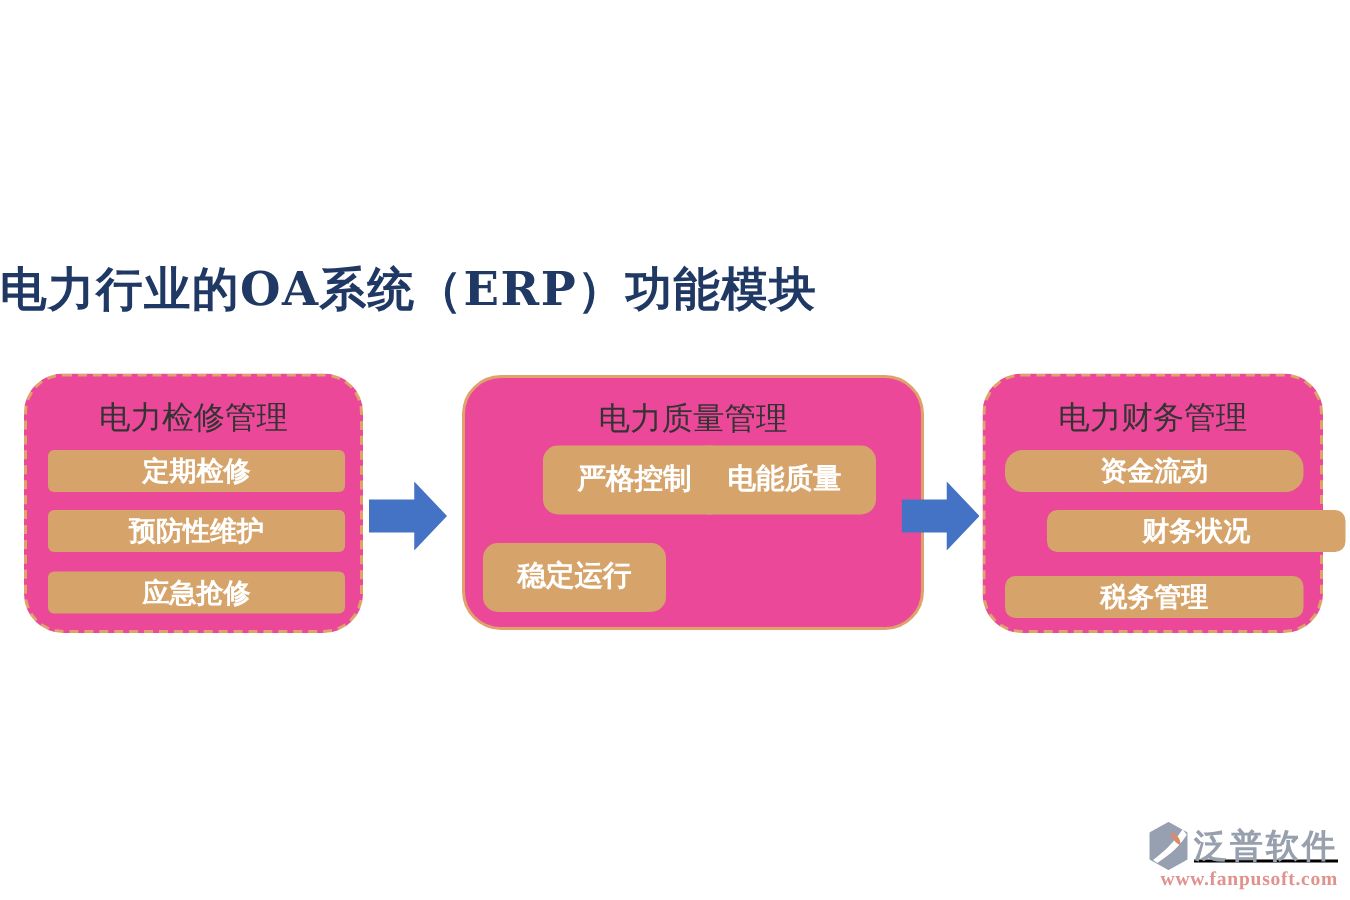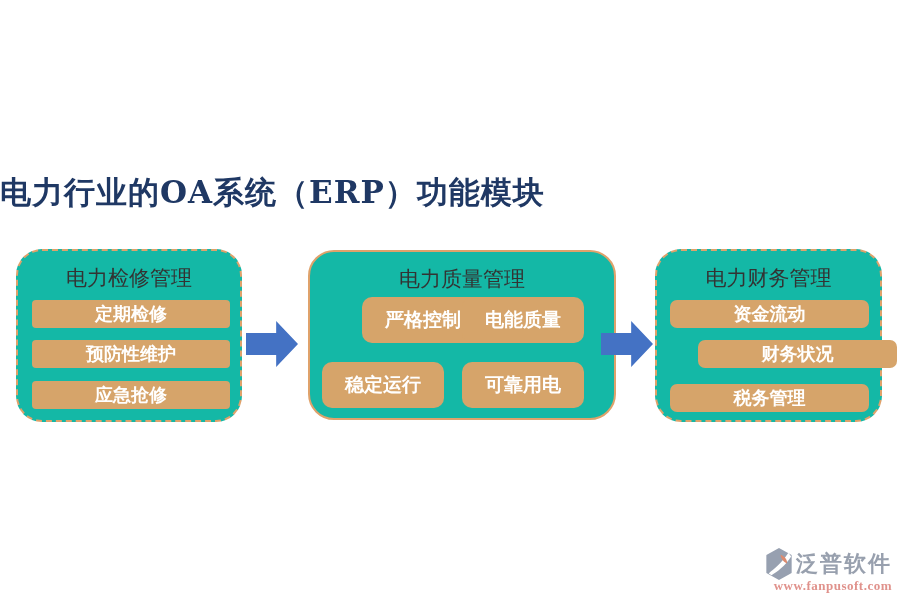--- a/index.html
+++ b/index.html
@@ -17,21 +17,21 @@
     font-size: 31px;
     font-weight: bold;
     color: #1F3864;
     letter-spacing: 1px;
     font-family: "DejaVu Serif", serif;
   }
   .panel {
     position: absolute;
     box-sizing: border-box;
     border-radius: 26px;
-    background: #14b8a6;
+    background: #ec4899;
   }
   .panel.dashed { border: 2px dashed #DFA26B; }
   .panel.solid  { border: 2px solid  #DFA26B; }
   .panel-heading {
     position: absolute;
     top: 13px; left: 0; width: 100%;
     text-align: center;
     font-size: 21px;
     color: #333333;
     font-family: "DejaVu Serif", serif;
@@ -67,20 +67,21 @@
   .watermark {
     position: absolute;
     right: 8px; bottom: 6px;
     text-align: right;
   }
   .wm-row {
     display: flex;
     align-items: center;
     justify-content: flex-end;
     gap: 2px;
+    text-decoration: underline;
   }
   .wm-brand {
     font-size: 22px;
     font-weight: bold;
     color: #98A0AE;
     letter-spacing: 2px;
   }
   .wm-url {
     font-size: 13px;
     font-weight: bold;
@@ -104,28 +105,27 @@
     <div class="chip row" style="top:130px;">应急抢修</div>
   </div>
 
   <div class="block-arrow" style="left:246px; top:321px;"></div>
 
   <div class="panel solid panel-quality" style="left:308px; top:250px; width:308px; height:170px;">
     <div class="panel-heading">电力质量管理</div>
     <div class="chip cell" style="left:12px;  top:45px;margin-left:40px;">严格控制</div>
     <div class="chip cell" style="left:152px; top:45px;">电能质量</div>
     <div class="chip cell" style="left:12px;  top:110px;">稳定运行</div>
-    <div class="chip cell" style="left:152px; top:110px;">可靠用电</div>
   </div>
 
   <div class="block-arrow" style="left:601px; top:321px;"></div>
 
   <div class="panel dashed panel-finance" style="left:655px; top:249px; width:227px; height:173px;">
     <div class="panel-heading">电力财务管理</div>
-    <div class="chip row" style="top:49px;">资金流动</div>
+    <div class="chip row" style="top:49px;border-radius:12px;">资金流动</div>
     <div class="chip row" style="top:89px;margin-left:28px;">财务状况</div>
     <div class="chip row" style="top:133px;">税务管理</div>
   </div>
 
   <div class="watermark">
     <div class="wm-row">
       <span style="display:inline-block; line-height:0;">
         <svg width="30" height="32" viewBox="0 0 32 34" aria-hidden="true">
           <path d="M16 1 L28.5 8 V26 L16 33 L3.5 26 V8 Z" fill="#97A0B0" stroke="#97A0B0" stroke-width="2" stroke-linejoin="round"></path>
           <path d="M5 27 C 11 22, 18 17, 26 5 L29 9 C 22 20, 14 25, 8 29 Z" fill="#ffffff"></path>

